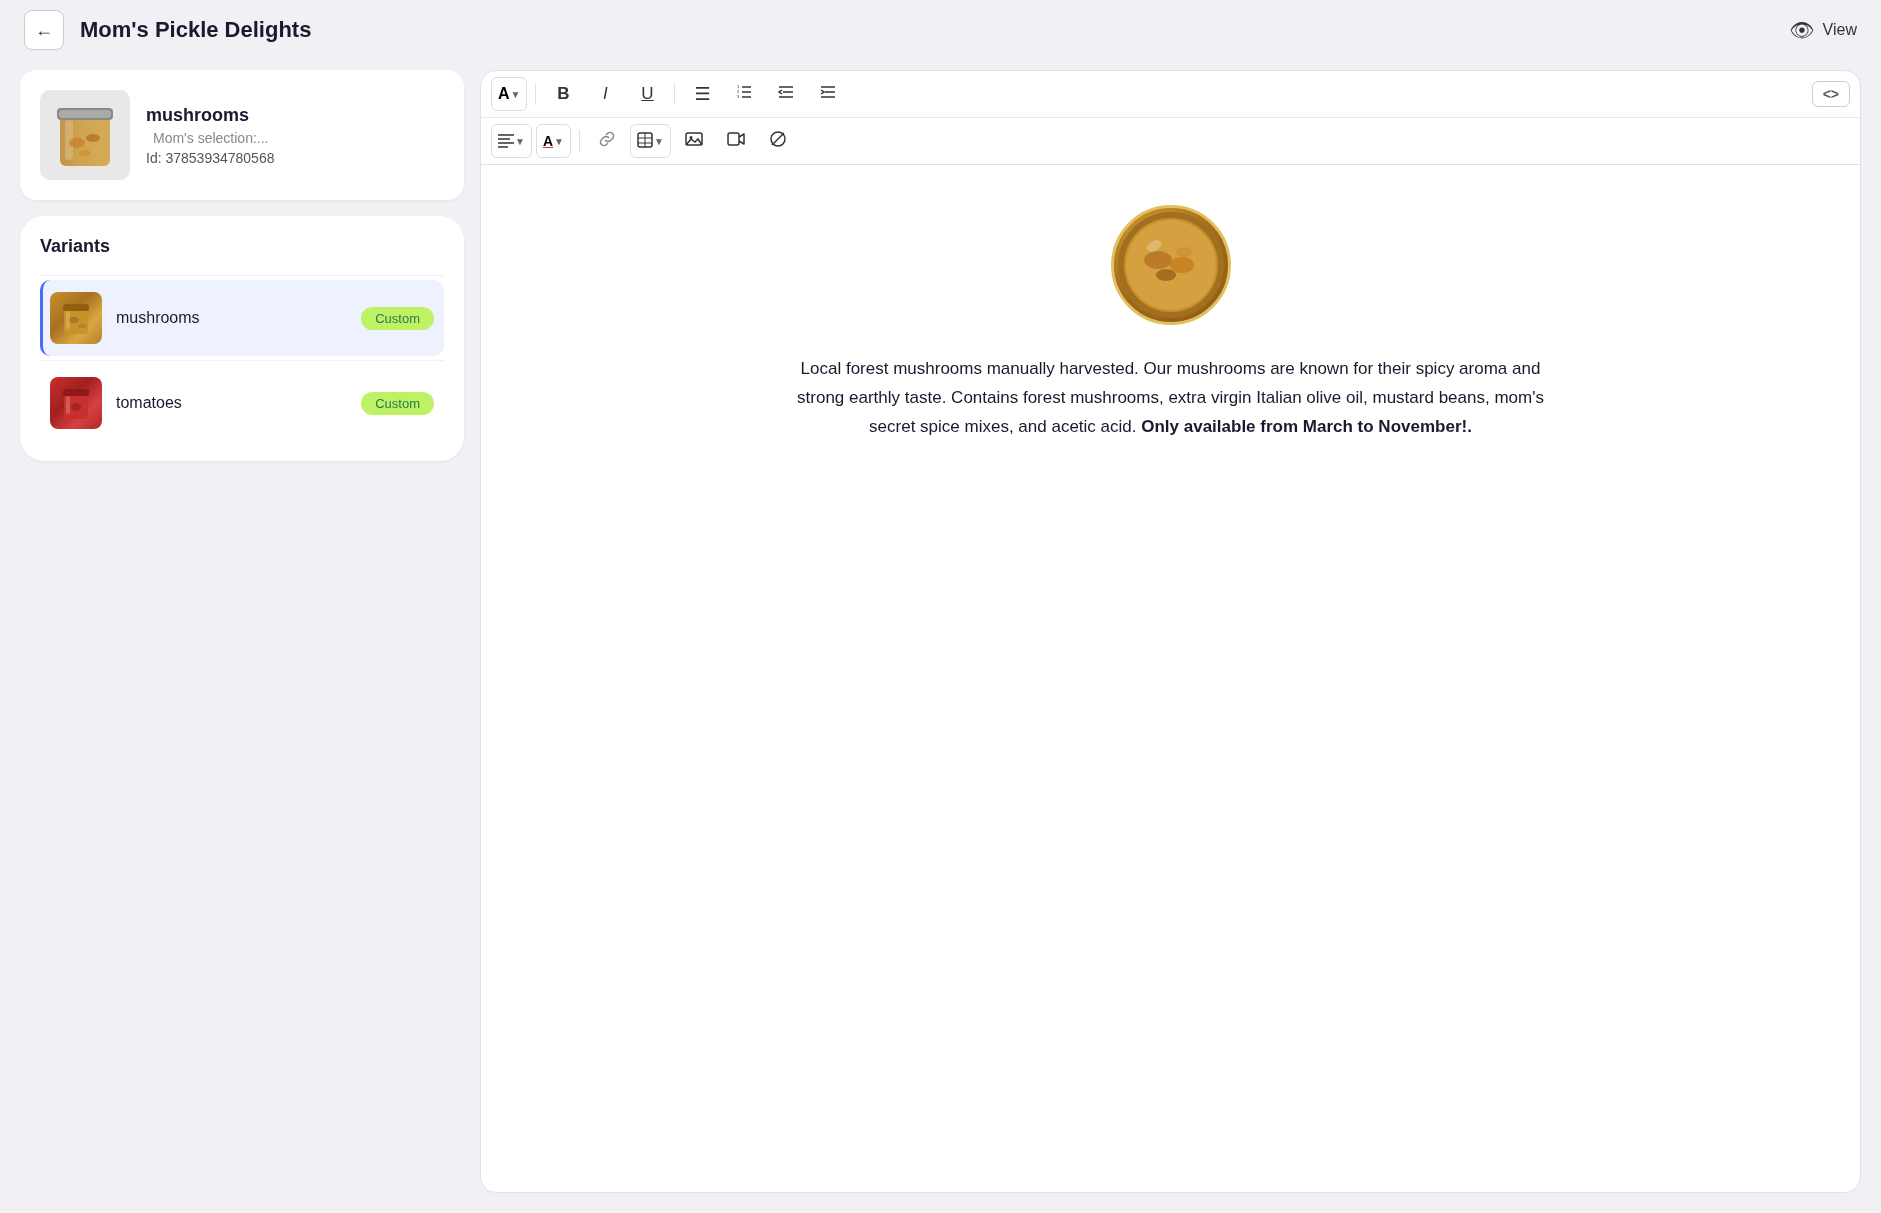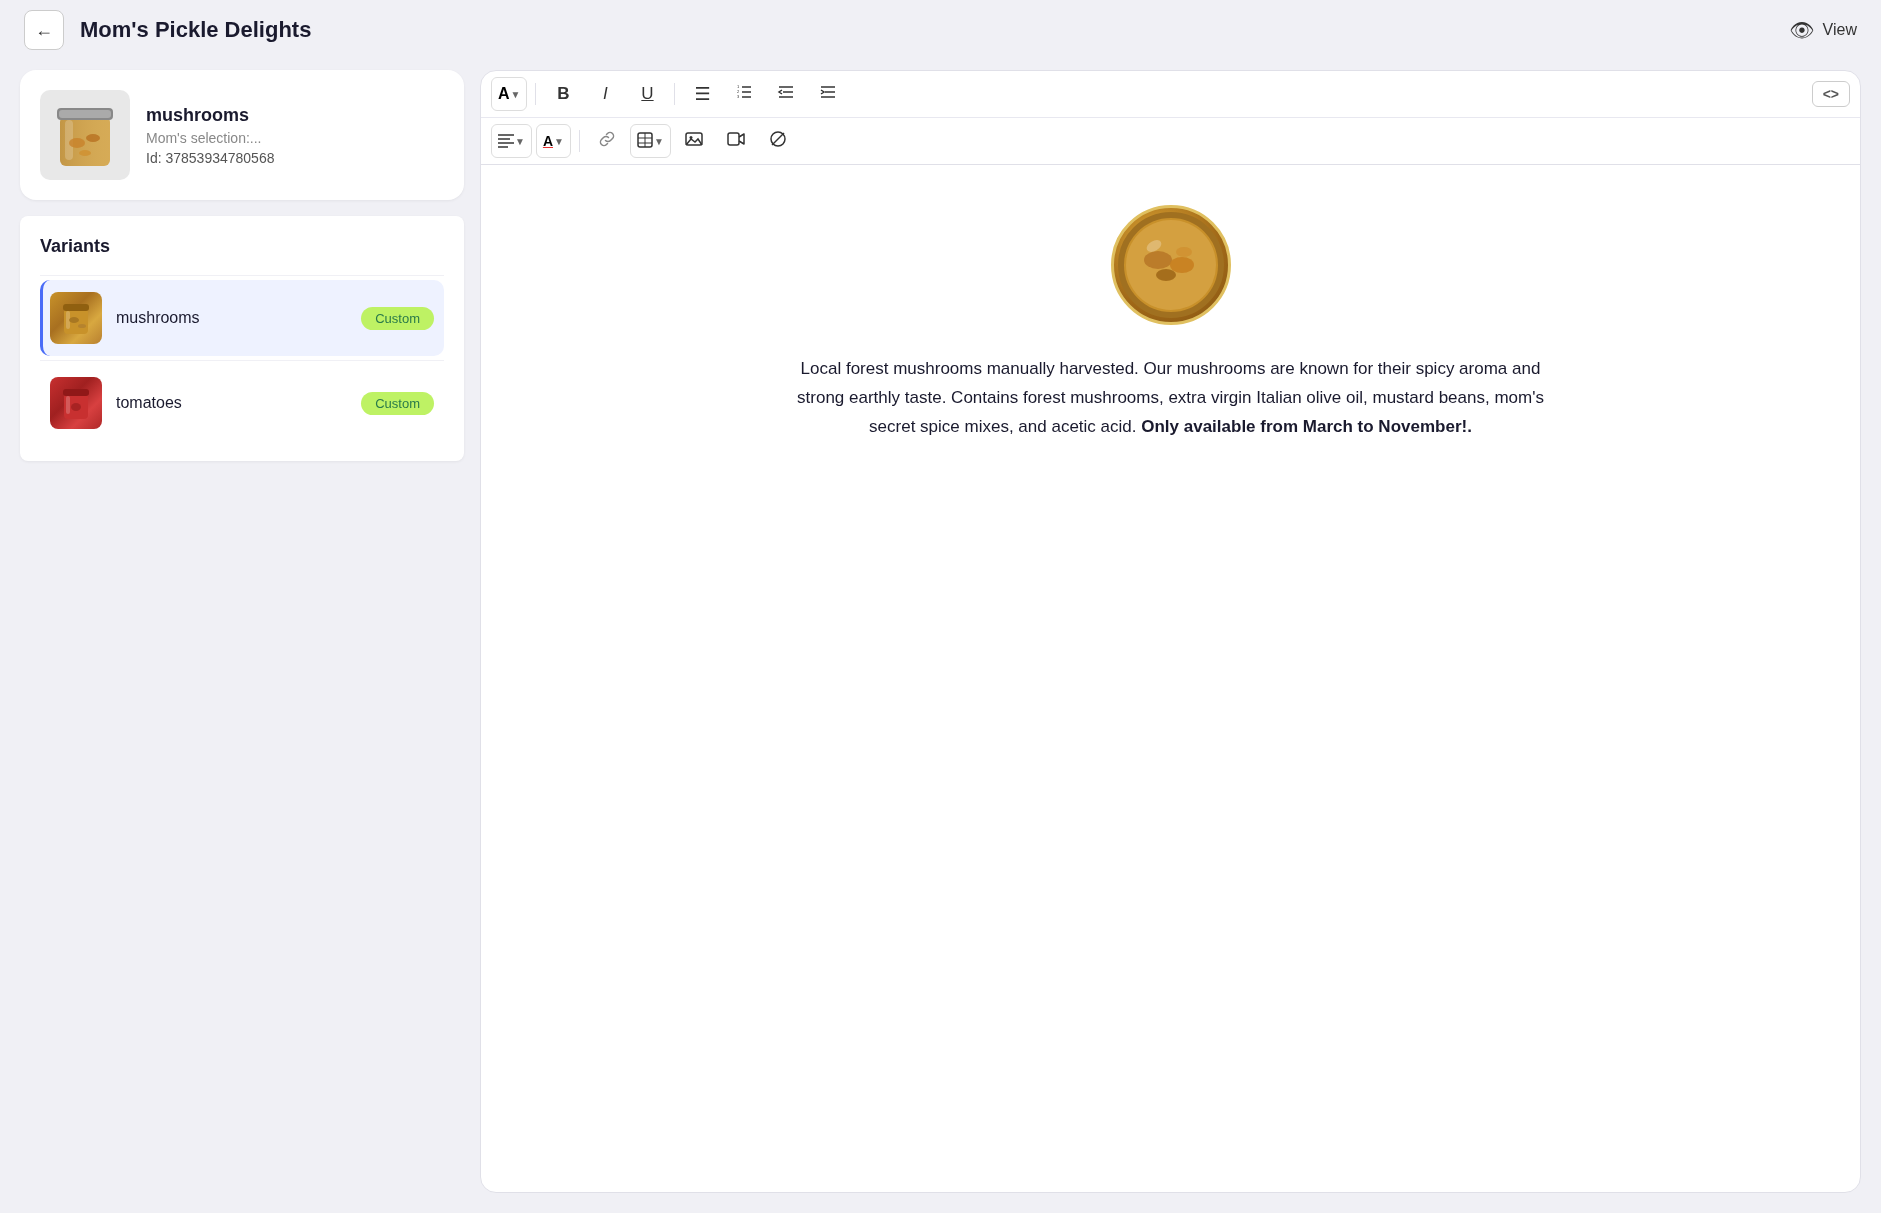--- a/index.html
+++ b/index.html
@@ -94,31 +94,32 @@
     }
     .product-info h2 {
       font-size: 18px;
       font-weight: 600;
       color: #1a1a2e;
     }
     .product-info .subtitle {
       font-size: 14px;
       color: #888;
       margin-top: 4px;
+      margin-left: 7px;
     }
     .product-info .product-id {
       font-size: 14px;
       color: #555;
       margin-top: 4px;
       text-align: right;
     }
 
     .variants-card {
       background: white;
-      border-radius: 8px;
+      border-radius: 24px;
       padding: 20px;
       box-shadow: 0 1px 3px rgba(0,0,0,0.06);
     }
     .variants-title {
       font-size: 18px;
       font-weight: 700;
       color: #1a1a2e;
       margin-bottom: 16px;
     }
     .variant-list {

